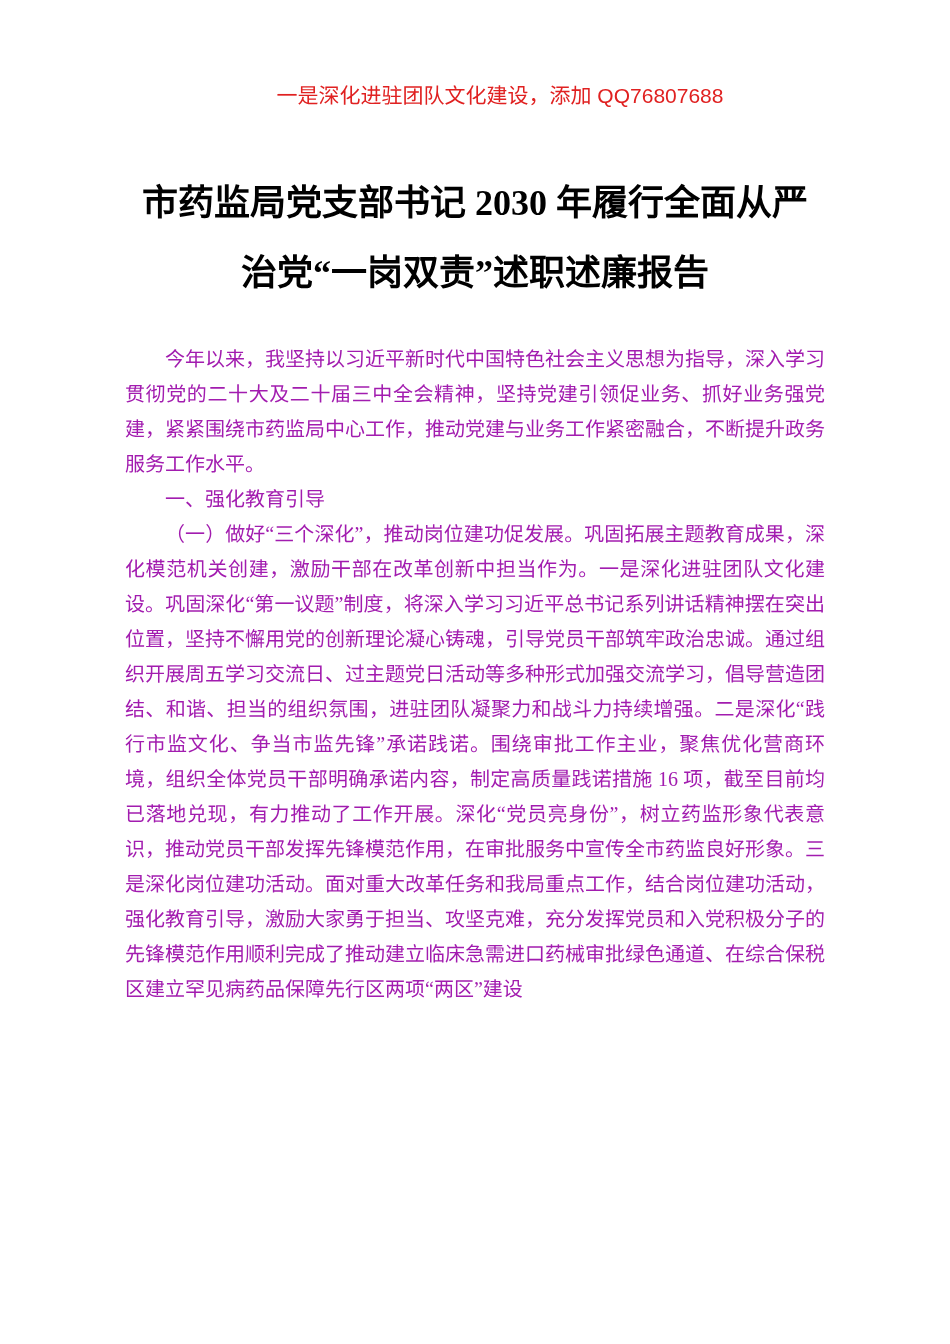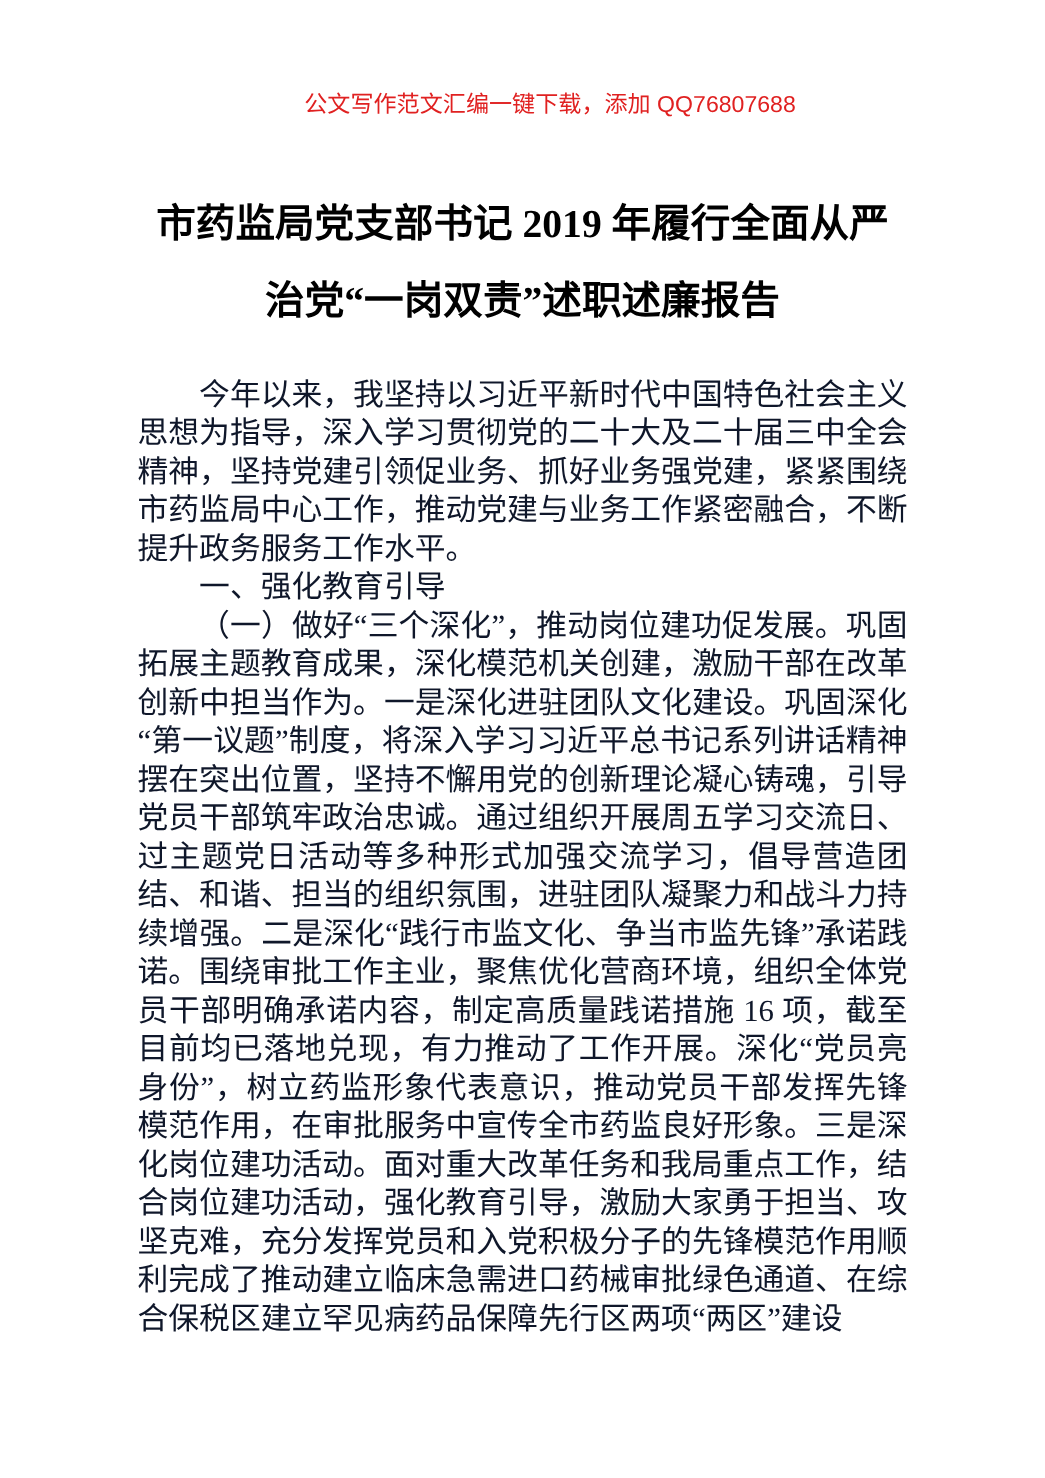--- a/index.html
+++ b/index.html
@@ -32,40 +32,40 @@
     font-weight: 700;
     font-size: 36px;
     line-height: 70px;
     color: #000000;
   }
   .title-line { display: block; }
   .doc-body {
     margin: 34px auto 18px auto;
     width: 700px;
     font-family: "Liberation Serif", serif;
-    font-size: 28px;
+    font-size: 20px;
     line-height: 35px;
     text-align: justify;
     text-justify: inter-ideograph;
-    color: #0f172a;
+    color: #a21caf;
   }
   .para {
     margin: 0;
     text-indent: 2em;
   }
 </style>
 </head>
 <body>
 
 <div class="page">
 
-  <div class="banner">公文写作范文汇编一键下载，添加 QQ76807688</div>
+  <div class="banner">一是深化进驻团队文化建设，添加 QQ76807688</div>
 
   <h1 class="title">
-    <span class="title-line">市药监局党支部书记 2019 年履行全面从严</span>
+    <span class="title-line">市药监局党支部书记 2030 年履行全面从严</span>
     <span class="title-line">治党“一岗双责”述职述廉报告</span>
   </h1>
 
   <div class="doc-body">
     <p class="para">今年以来，我坚持以习近平新时代中国特色社会主义思想为指导，深入学习贯彻党的二十大及二十届三中全会精神，坚持党建引领促业务、抓好业务强党建，紧紧围绕市药监局中心工作，推动党建与业务工作紧密融合，不断提升政务服务工作水平。</p>
     <p class="para">一、强化教育引导</p>
     <p class="para">（一）做好“三个深化”，推动岗位建功促发展。巩固拓展主题教育成果，深化模范机关创建，激励干部在改革创新中担当作为。一是深化进驻团队文化建设。巩固深化“第一议题”制度，将深入学习习近平总书记系列讲话精神摆在突出位置，坚持不懈用党的创新理论凝心铸魂，引导党员干部筑牢政治忠诚。通过组织开展周五学习交流日、过主题党日活动等多种形式加强交流学习，倡导营造团结、和谐、担当的组织氛围，进驻团队凝聚力和战斗力持续增强。二是深化“践行市监文化、争当市监先锋”承诺践诺。围绕审批工作主业，聚焦优化营商环境，组织全体党员干部明确承诺内容，制定高质量践诺措施 16 项，截至目前均已落地兑现，有力推动了工作开展。深化“党员亮身份”，树立药监形象代表意识，推动党员干部发挥先锋模范作用，在审批服务中宣传全市药监良好形象。三是深化岗位建功活动。面对重大改革任务和我局重点工作，结合岗位建功活动，强化教育引导，激励大家勇于担当、攻坚克难，充分发挥党员和入党积极分子的先锋模范作用顺利完成了推动建立临床急需进口药械审批绿色通道、在综合保税区建立罕见病药品保障先行区两项“两区”建设</p>
   </div>
 
 </div>

